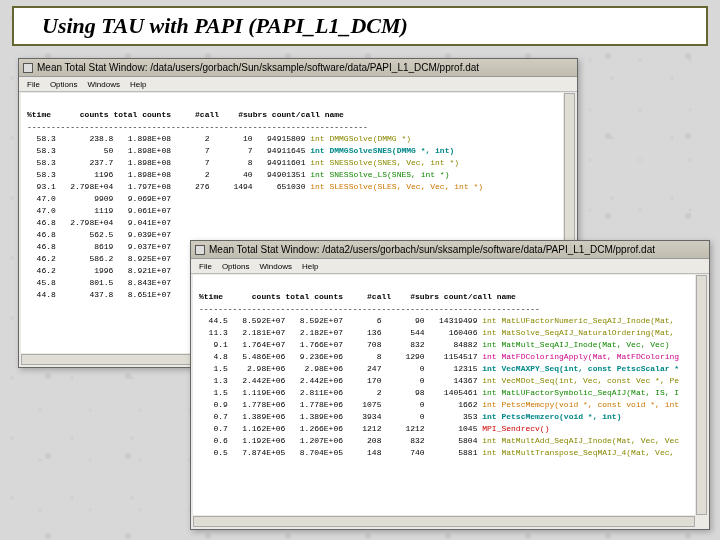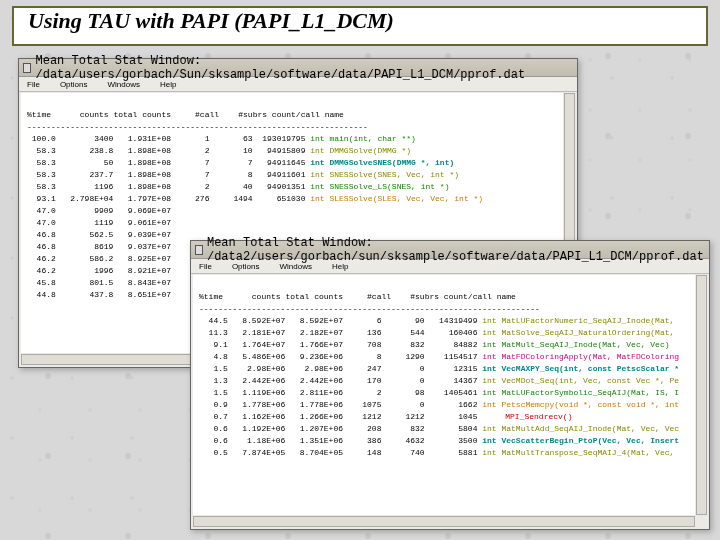--- a/index.html
+++ b/index.html
@@ -18,58 +18,58 @@
   }
   .slide-title {
     position: absolute;
     top: 6px;
     left: 12px;
     right: 12px;
     height: 40px;
     border: 2px solid #666633;
     background: #fff;
     display: flex;
-    padding: 0 14px;
+    align-items: center;
+    padding: 0 28px;
     font-size: 22px;
     font-style: italic;
     font-weight: bold;
     font-family: "Times New Roman", serif;
     color: #000;
   }
   .window {
     position: absolute;
     background: #eceae4;
     border: 1px solid #666;
     box-shadow: 2px 2px 6px rgba(0,0,0,0.25);
   }
   .titlebar {
     height: 18px;
     background: linear-gradient(#d0ccc0,#c0bcb0);
     border-bottom: 1px solid #999;
     display: flex;
     align-items: center;
     padding: 0 4px;
-    font-size: 12px;
+    font-size: 10px;
     color: #000;
     gap: 4px;
-    font-family: Liberation Mono, monospace;
   }
   .titlebar .dashbox {
     width: 10px;
     height: 10px;
     border: 1px solid #555;
     background: #ddd;
   }
   .menubar {
     height: 15px;
     background: #eceae4;
     border-bottom: 1px solid #bbb;
     display: flex;
     align-items: center;
-    gap: 20px;
+    gap: 10px;
     padding: 0 8px;
     font-size: 8px;
     color: #000;
   }
   .content {
     position: absolute;
     top: 34px; left: 2px; right: 14px; bottom: 14px;
     background: #fff;
     overflow: hidden;
     font-family: "Courier New", monospace;
@@ -79,28 +79,28 @@
     padding: 4px 6px;
   }
   .scroll-v {
     position: absolute; top: 34px; right: 2px; width: 11px; bottom: 14px;
     background: #e0ddd4; border: 1px solid #aaa;
   }
   .scroll-h {
     position: absolute; left: 2px; right: 14px; bottom: 2px; height: 11px;
     background: #e0ddd4; border: 1px solid #aaa;
   }
-  .hdr-row { white-space: pre; font-weight: normal; }
+  .hdr-row { white-space: pre; font-weight: bold; }
   .dashes { white-space: pre; color: #000; }
   .row { white-space: pre; }
   .fn { display: inline; }
   .c-green  { color: #118800; }
   .c-olive  { color: #888800; text-align: right; }
   .c-teal   { color: #008888; font-weight: bold; }
-  .c-red    { color: #cc0000; margin-left: 23px; }
+  .c-red    { color: #cc0000; }
   .c-orange { color: #cc7700; }
   .c-pink   { color: #cc0088; }
 </style>
 </head>
 <body>
 
 <div class="slide-title">
   <span>Using TAU with PAPI (PAPI_L1_DCM)</span>
 </div>
 
@@ -112,28 +112,28 @@
   <div class="menubar">
     <span>File</span>
     <span>Options</span>
     <span>Windows</span>
     <span>Help</span>
   </div>
   <div class="content" id="c1">
       <div class="row"> </div>
       <div class="hdr-row">%time      counts total counts     #call    #subrs count/call name</div>
       <div class="dashes">-----------------------------------------------------------------------</div>
-      <div class="row"> 100.0        3400   1.931E+08       1       63  193019795 <span class="fn c-green">int main(int, char **)</span></div>
       <div class="row">  58.3       238.8   1.898E+08       2       10   94915809 <span class="fn c-olive">int DMMGSolve(DMMG *)</span></div>
       <div class="row">  58.3          50   1.898E+08       7        7   94911645 <span class="fn c-teal">int DMMGSolveSNES(DMMG *, int)</span></div>
       <div class="row">  58.3       237.7   1.898E+08       7        8   94911601 <span class="fn c-olive">int SNESSolve(SNES, Vec, int *)</span></div>
       <div class="row">  58.3        1196   1.898E+08       2       40   94901351 <span class="fn c-green">int SNESSolve_LS(SNES, int *)</span></div>
       <div class="row">  93.1   2.798E+04   1.797E+08     276     1494     651030 <span class="fn c-orange">int SLESSolve(SLES, Vec, Vec, int *)</span></div>
       <div class="row">  47.0        9909   9.069E+07                             </div>
       <div class="row">  47.0        1119   9.061E+07                             </div>
+      <div class="row">  46.8   2.798E+04   9.041E+07                             </div>
       <div class="row">  46.8       562.5   9.039E+07                             </div>
       <div class="row">  46.8        8619   9.037E+07                             </div>
       <div class="row">  46.2       586.2   8.925E+07                             </div>
       <div class="row">  46.2        1996   8.921E+07                             </div>
       <div class="row">  45.8       801.5   8.843E+07                             </div>
       <div class="row">  44.8       437.8   8.651E+07                             </div>
     </div>
   <div class="scroll-v"></div>
   <div class="scroll-h"></div>
 </div>
@@ -154,20 +154,20 @@
       <div class="hdr-row">%time      counts total counts     #call    #subrs count/call name</div>
       <div class="dashes">-----------------------------------------------------------------------</div>
       <div class="row">  44.5   8.592E+07   8.592E+07       6       90   14319499 <span class="fn c-olive">int MatLUFactorNumeric_SeqAIJ_Inode(Mat,</span></div>
       <div class="row">  11.3   2.181E+07   2.182E+07     136      544     160406 <span class="fn c-olive">int MatSolve_SeqAIJ_NaturalOrdering(Mat,</span></div>
       <div class="row">   9.1   1.764E+07   1.766E+07     708      832      84882 <span class="fn c-green">int MatMult_SeqAIJ_Inode(Mat, Vec, Vec)</span></div>
       <div class="row">   4.8   5.486E+06   9.236E+06       8     1290    1154517 <span class="fn c-pink">int MatFDColoringApply(Mat, MatFDColoring</span></div>
       <div class="row">   1.5    2.98E+06    2.98E+06     247        0      12315 <span class="fn c-teal">int VecMAXPY_Seq(int, const PetscScalar *</span></div>
       <div class="row">   1.3   2.442E+06   2.442E+06     170        0      14367 <span class="fn c-olive">int VecMDot_Seq(int, Vec, const Vec *, Pe</span></div>
       <div class="row">   1.5   1.119E+06   2.811E+06       2       98    1405461 <span class="fn c-green">int MatLUFactorSymbolic_SeqAIJ(Mat, IS, I</span></div>
       <div class="row">   0.9   1.778E+06   1.778E+06    1075        0       1662 <span class="fn c-orange">int PetscMemcpy(void *, const void *, int</span></div>
+      <div class="row">   0.7   1.389E+06   1.389E+06    3934        0        353 <span class="fn c-teal">int PetscMemzero(void *, int)</span></div>
       <div class="row">   0.7   1.162E+06   1.266E+06    1212     1212       1045 <span class="fn c-red">MPI_Sendrecv()</span></div>
       <div class="row">   0.6   1.192E+06   1.207E+06     208      832       5804 <span class="fn c-olive">int MatMultAdd_SeqAIJ_Inode(Mat, Vec, Vec</span></div>
-      <div class="row">   0.6    1.18E+06   1.351E+06     386     4632       3500 <span class="fn c-teal">int VecScatterBegin_PtoP(Vec, Vec, Insert</span></div>
       <div class="row">   0.5   7.874E+05   8.704E+05     148      740       5881 <span class="fn c-olive">int MatMultTranspose_SeqMAIJ_4(Mat, Vec,</span></div>
     </div>
   <div class="scroll-v"></div>
   <div class="scroll-h"></div>
 </div>
 
 </body></html>

